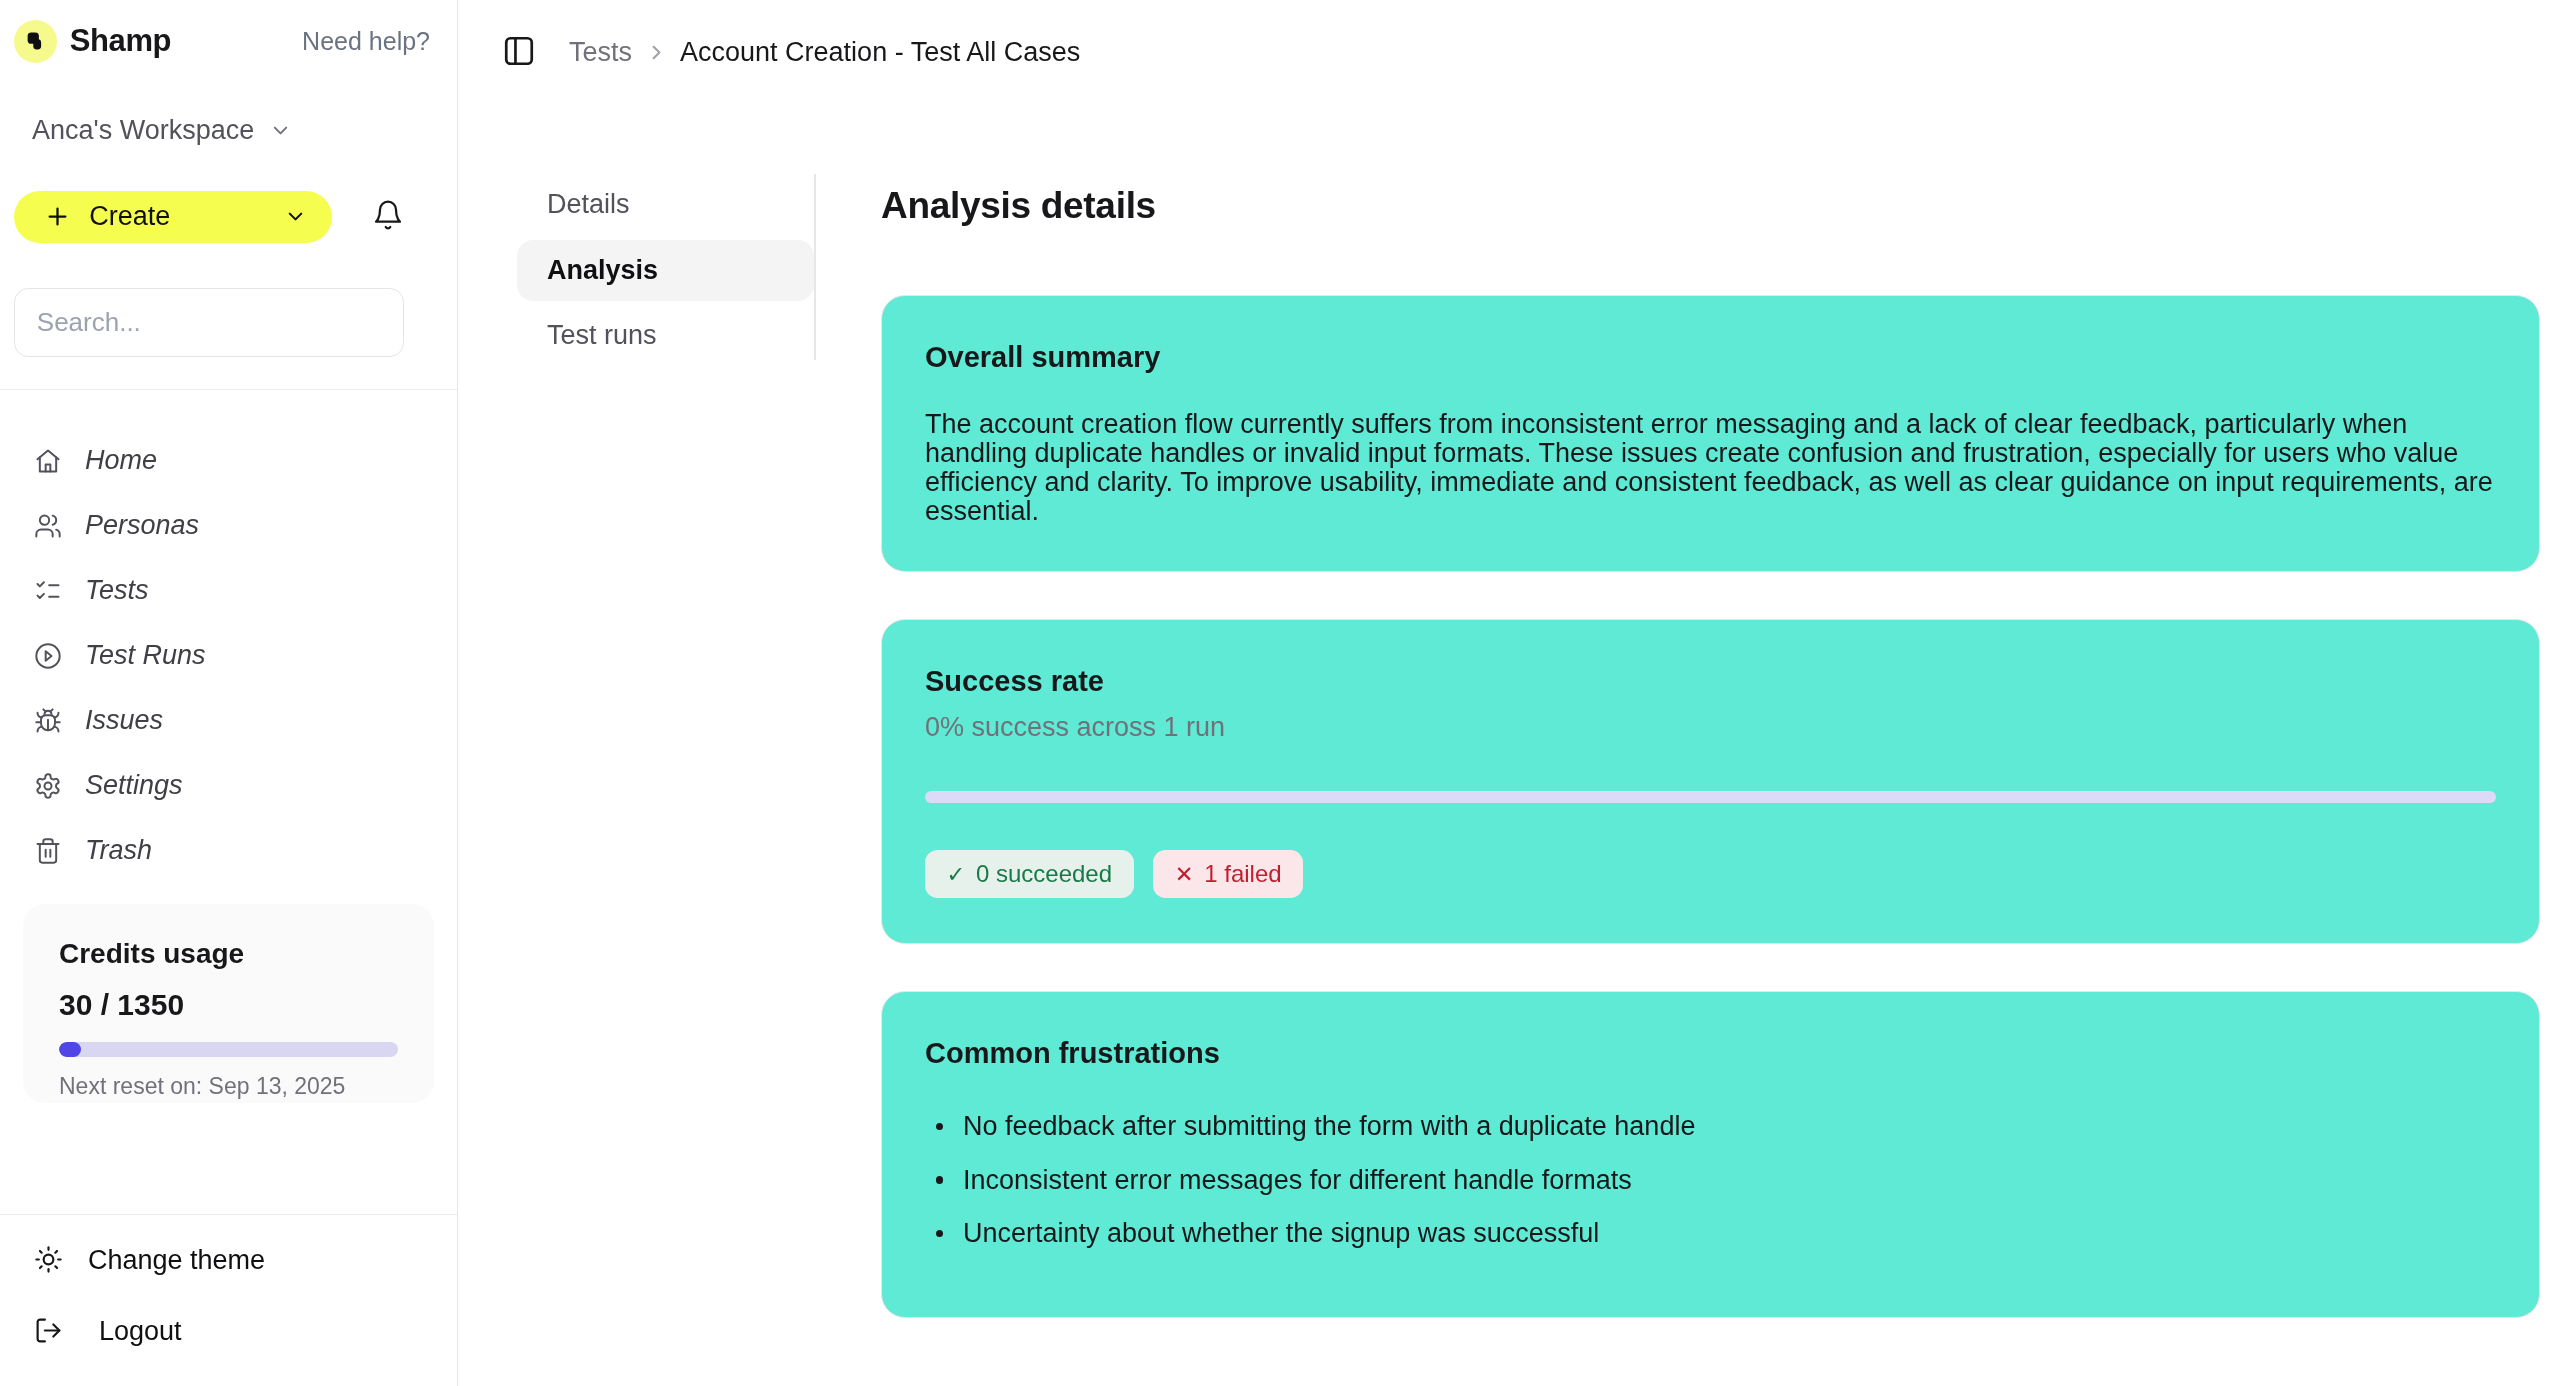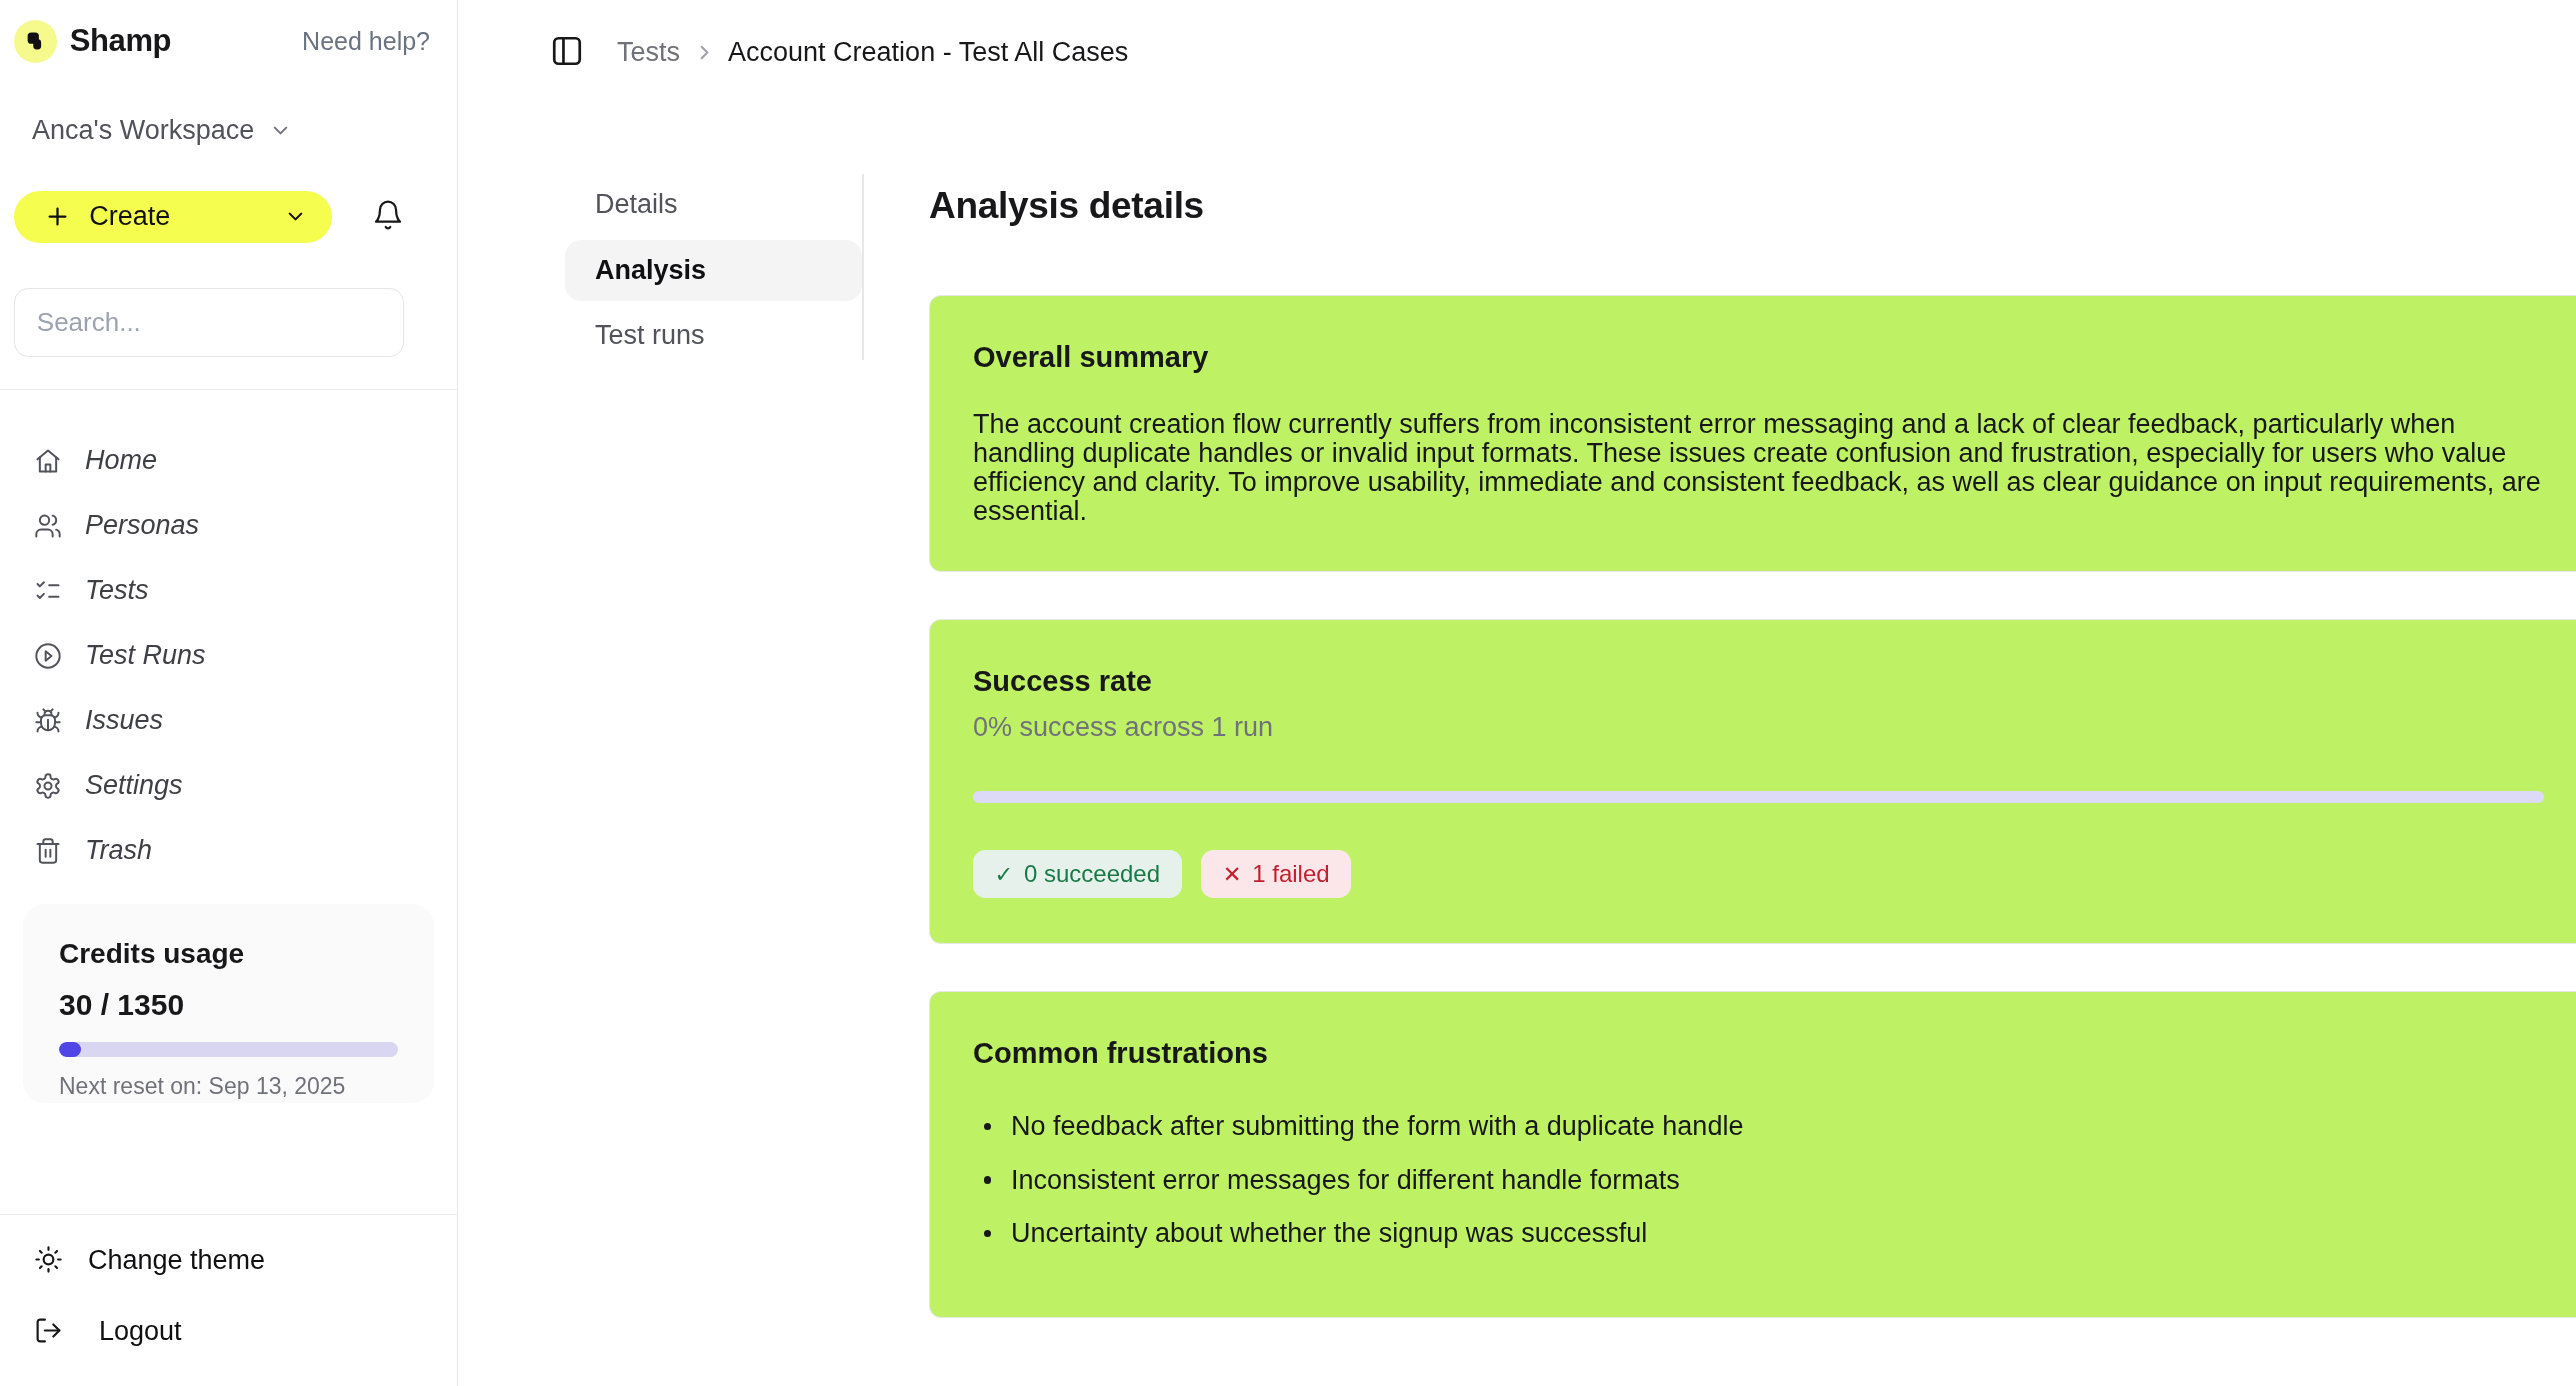--- a/index.html
+++ b/index.html
@@ -1,18 +1,18 @@
 <!DOCTYPE html>
 <html style="font-size:14.3px"><head>
 <meta charset="utf-8">
 <style>
   * { margin:0; padding:0; box-sizing:border-box; }
   html,body { width:2576px; height:1386px; overflow:hidden; background:#ffffff;
     font-family:"Liberation Sans", sans-serif; color:#18181b; }
-  .app { display:flex; width:2576px; height:1386px;gap:48px; }
+  .app { display:flex; width:2576px; height:1386px; }
 
   
   .sidebar { position:relative; width:458px; flex:0 0 458px; border-right:1.8px solid #e7e7ea; background:#fff; }
   .brand-row { display:flex; align-items:center; margin:19.7px 27px 0 14.3px; }
   .logo-circle { width:43px; height:43px; border-radius:50%; background:#f6fa8c; display:flex; align-items:center; justify-content:center; }
   .logo-circle svg { width:27px; height:27px; }
   .brand-name { font-size:31px; font-weight:600; margin-left:12.5px; letter-spacing:-0.4px; }
   .help-link { margin-left:auto; font-size:25px; color:#6b7280; }
 
   .workspace-row { display:flex; align-items:center; margin:52px 0 0 32px; color:#52525b; font-size:27px; }
@@ -65,21 +65,21 @@
   .crumb-current { font-size:27px; color:#18181b; font-weight:500; }
 
   .subnav { position:absolute; left:59px; top:174px; width:297px; }
   .subnav-item { display:flex; align-items:center; height:61px; border-radius:16px; padding-left:30px;
      font-size:27px; color:#52525b; margin-bottom:4.5px; cursor:pointer;text-align:right; }
   .subnav-item.active { background:#f4f4f5; color:#101012; font-weight:700; }
   .subnav-vr { position:absolute; left:356px; top:174px; height:186px; width:1.8px; background:#e7e7ea; }
 
   .content { position:absolute; left:423px; top:174px; width:1659px; bottom:0; }
   .page-title { font-size:37px; font-weight:700; letter-spacing:-0.3px; margin-top:10.7px; }
-  .card { border:1.8px solid #e7e7ea; border-radius:12px; background:#bef264; padding:45px 43px; margin-top:47px; }
+  .card { border:1.8px solid #e7e7ea; border-radius:24px; background:#5eead4; padding:45px 43px; margin-top:47px; }
   .card.first { margin-top:68px; }
   .card-title { font-size:29px; font-weight:700; }
   .card-body-text { margin-top:36px; font-size:27px; line-height:29px; color:#18181b; max-width:1583px; }
 
   .sr-subtitle { margin-top:14.3px; font-size:27px; color:#71717a; }
   .sr-bar { margin-top:48px; height:12.5px; border-radius:6.3px; background:#dcdaf7; position:relative; overflow:hidden; }
   .badges { margin-top:47px; display:flex; align-items:center; gap:19.7px; }
   .badge { display:inline-flex; align-items:center; height:48px; padding:0 21.5px; border-radius:12.5px; font-size:24px; font-weight:500; }
   .badge .glyph { font-size:22.4px; margin-right:10.7px; }
   .badge.success { background:#e7f1ec; color:#177a46; }

